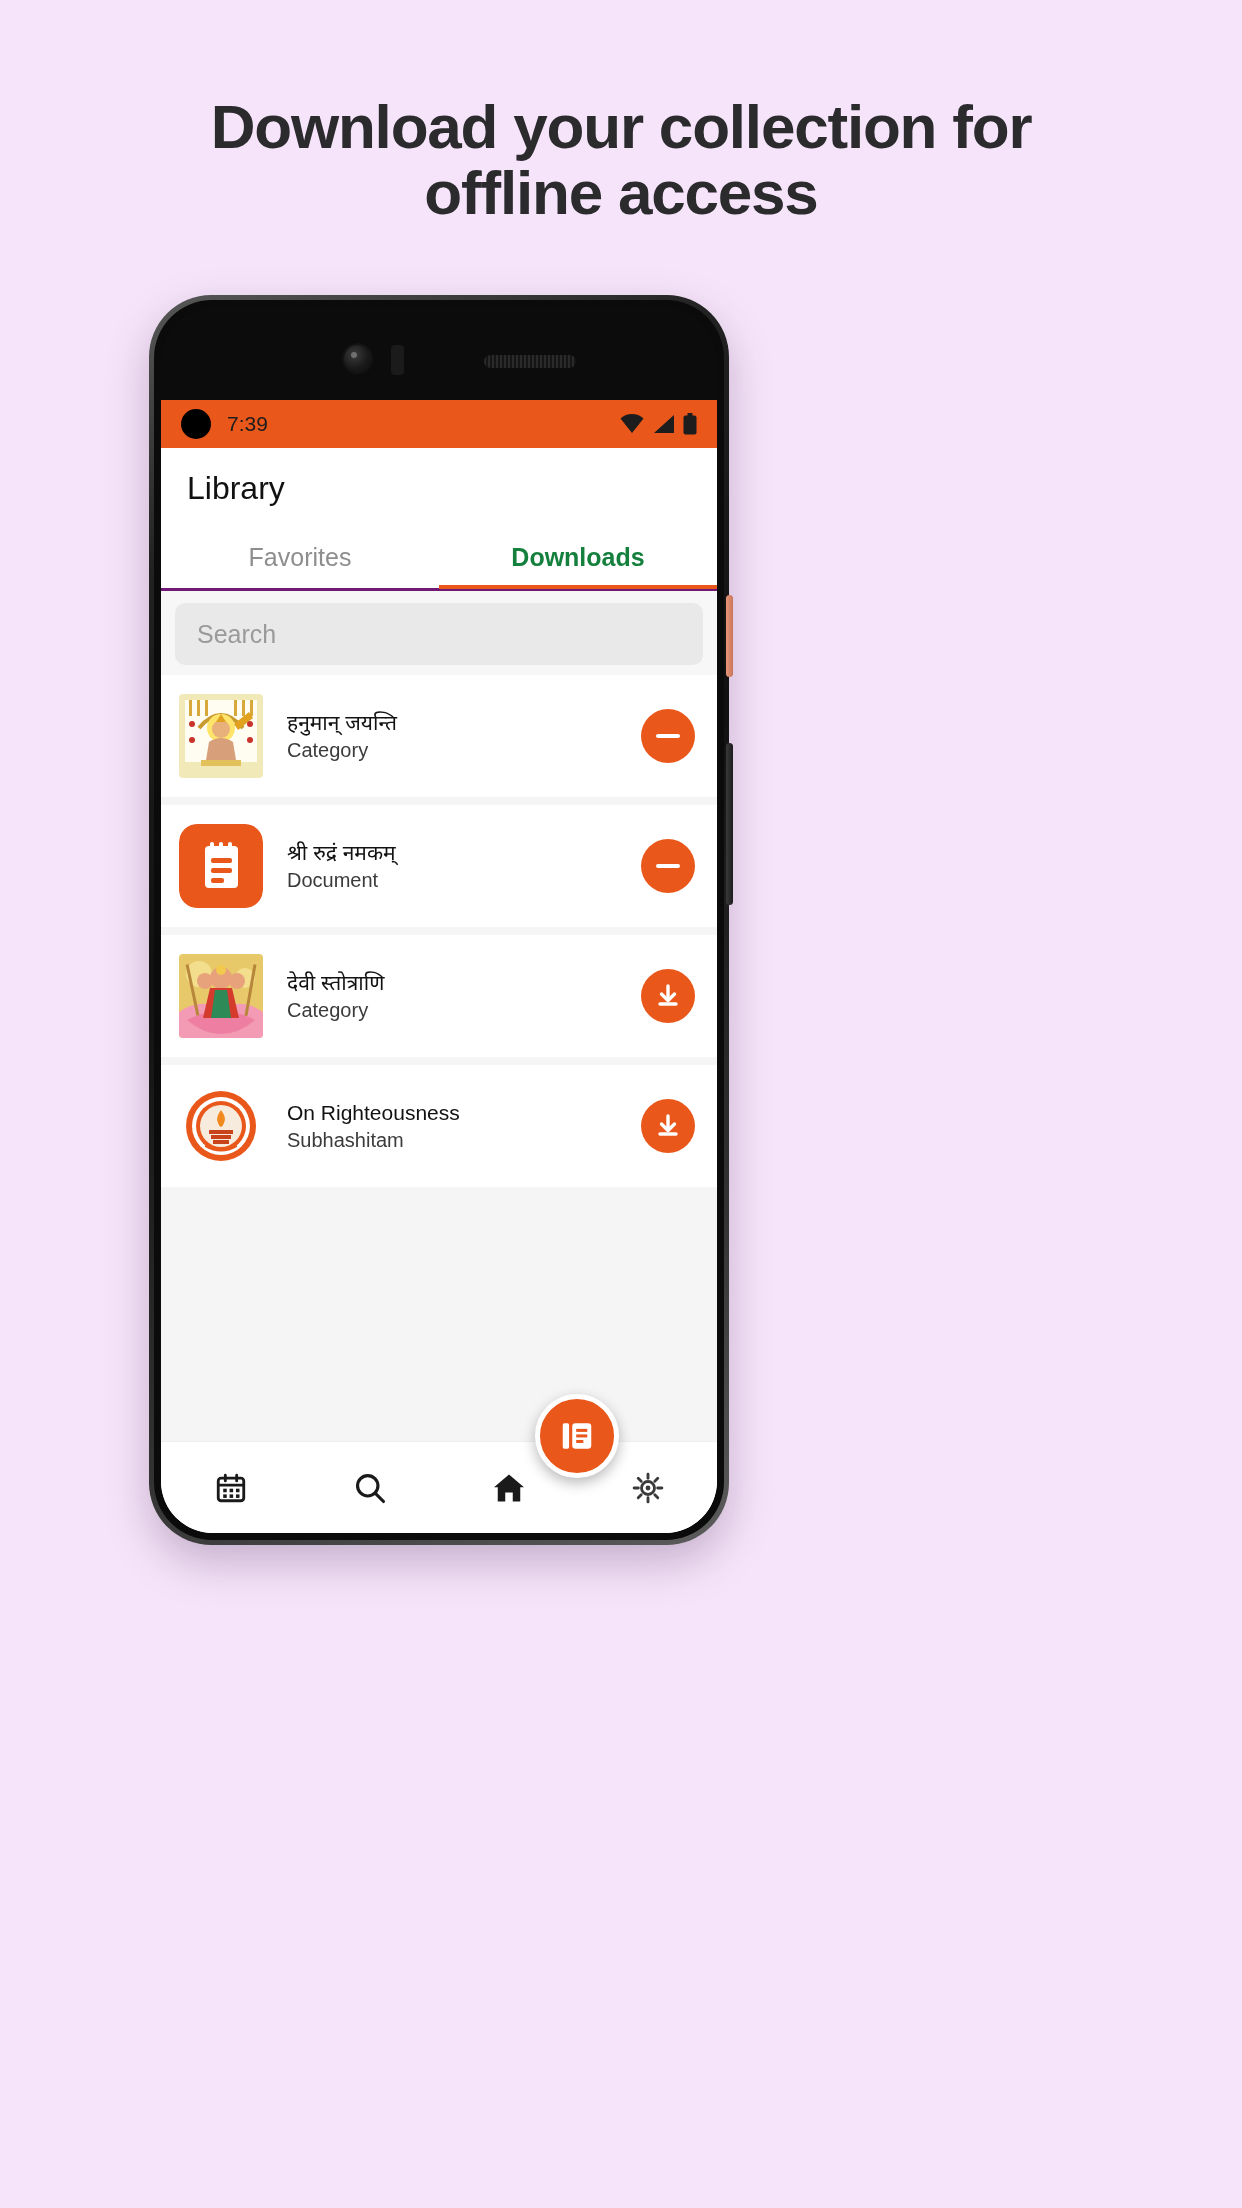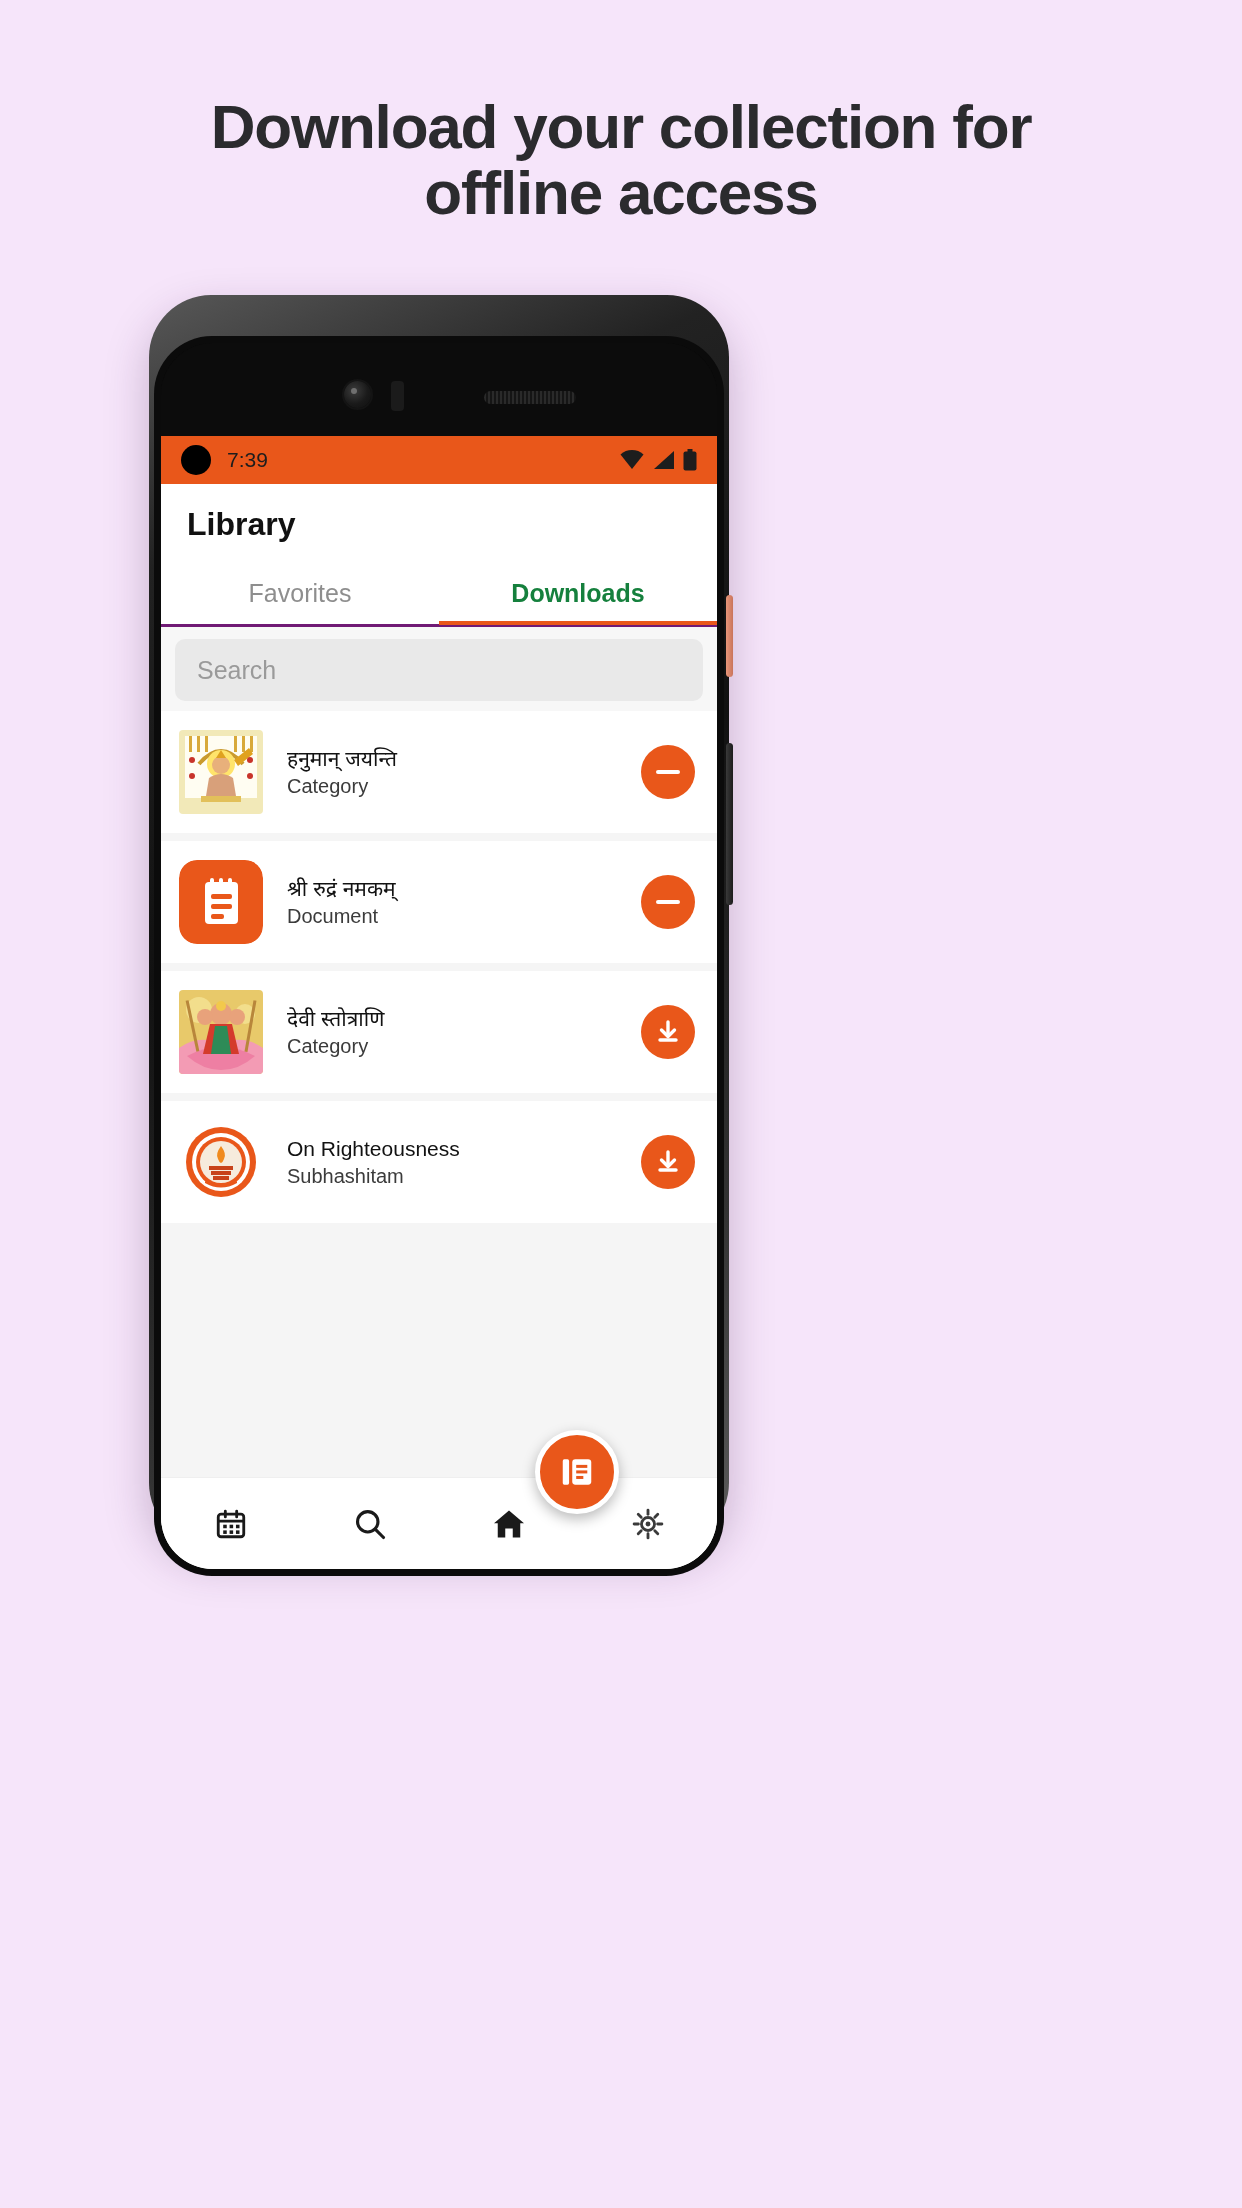--- a/index.html
+++ b/index.html
@@ -35,21 +35,20 @@
     padding: 5px;
     box-shadow: 0 18px 44px rgba(60,20,70,0.25);
   }
   .phone-inner {
     position: relative;
     width: 100%; height: 100%;
     border-radius: 58px;
     background: #0b0b0b;
     padding: 7px;
     overflow: hidden;
-    margin-top: 36px;
   }
   .screen {
     position: relative;
     width: 100%; height: 100%;
     border-radius: 52px;
     background: #0c0c0c;
     overflow: hidden;
   }
 
   
@@ -118,21 +117,21 @@
   }
   .sb-right { margin-left: auto; display: flex; align-items: center; gap: 7px; }
   .ic-wifi, .ic-signal, .ic-batt { display: block; }
 
   
   .app-header {
     background: #fff;
     padding: 22px 26px 18px 26px;
     flex: 0 0 auto;
   }
-  .app-title { font-size: 32px; font-weight: bold; color: #111; }
+  .app-title { font-size: 32px; font-weight: normal; color: #111; }
 
   
   .tabs {
     display: flex; background: #fff; flex: 0 0 auto;
     border-bottom: 3px solid #701a75;
   }
   .tab {
     flex: 1; text-align: center;
     padding: 18px 0 16px 0;
     font-size: 25px;

